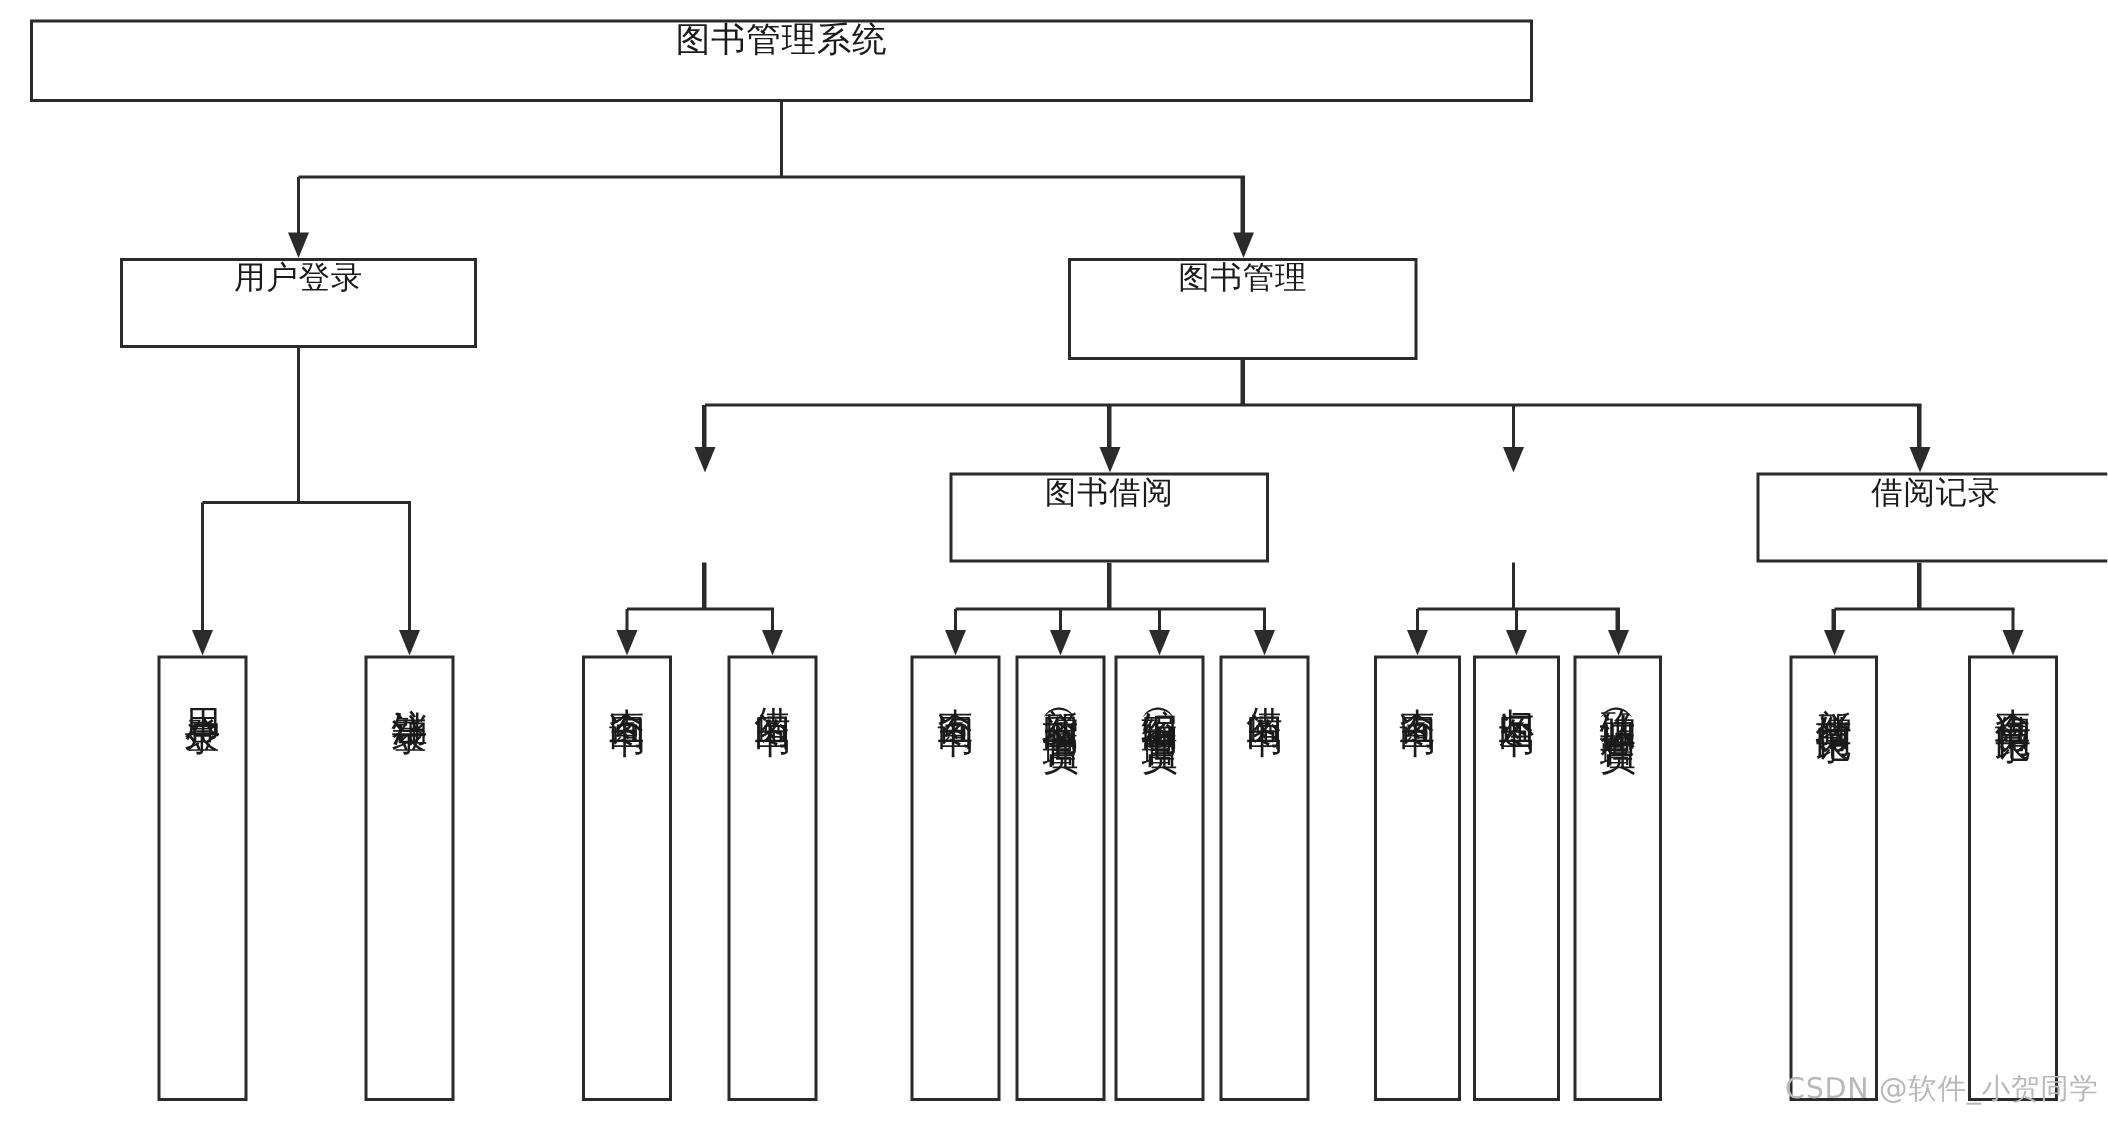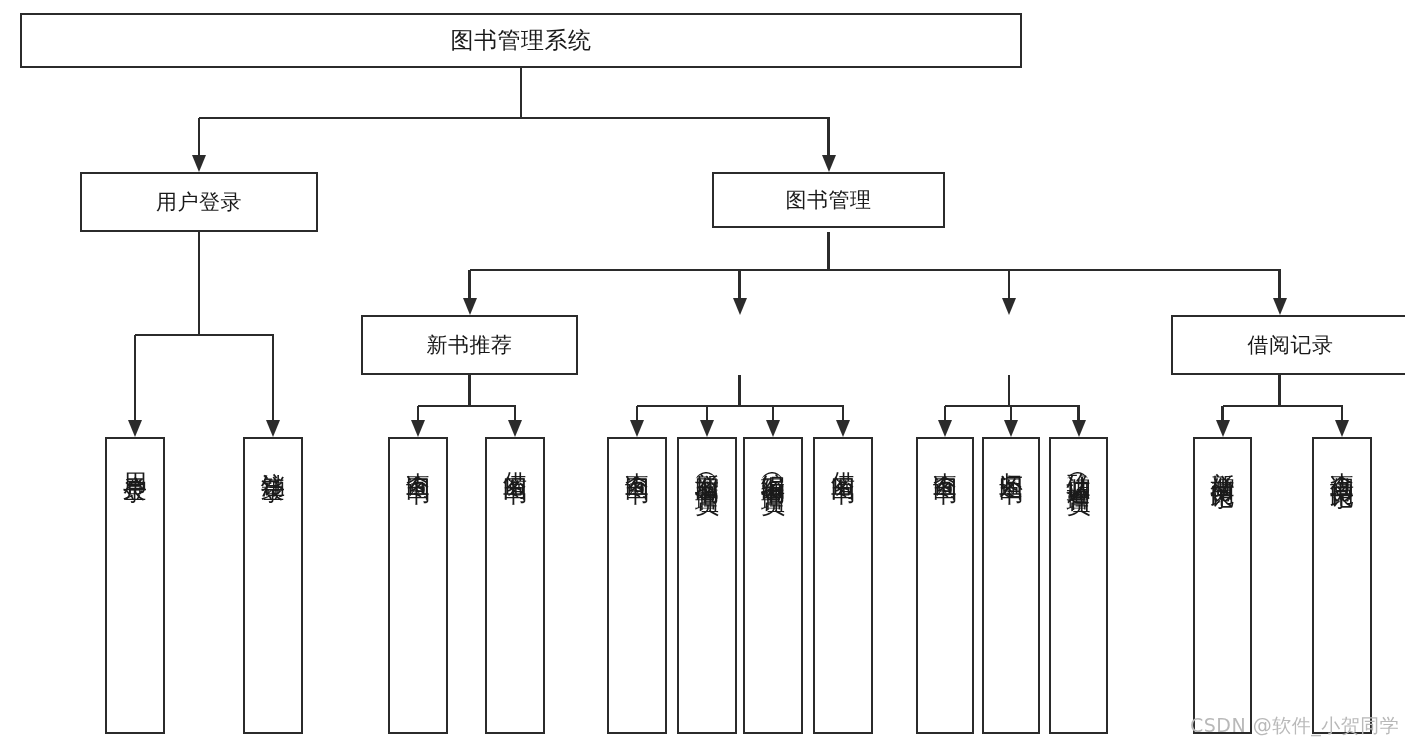--- a/index.html
+++ b/index.html
@@ -15,21 +15,21 @@
     background:#ffffff;
     overflow:hidden;
   }
   
   .node{
     position:absolute;
     box-sizing:border-box;
     background:#ffffff;
     border:2.5px solid #2b2b2b;
     display:flex;
-    align-items:center;
+    align-items:flex-start;
     justify-content:center;
     text-align:center;
     color:#1a1a1a;
   }
   .node .lbl{
     display:block;
     line-height:1.08;
     letter-spacing:0.5px;
   }
   .node.horiz .lbl{
@@ -128,25 +128,25 @@
     <div class="ln v" style="left: 1221.25px; top: 406px; height: 16px;"></div>
     <div class="arrow" style="left: 1215.5px; top: 420px;"></div>
     <div class="ln v" style="left: 1340.75px; top: 406px; height: 16px;"></div>
     <div class="arrow" style="left: 1335px; top: 420px;"></div>
     <div class="node horiz root" style="left: 20px; top: 13px; width: 1002px; height: 55px;">
       <span class="lbl">图书管理系统</span>
     </div>
     <div class="node horiz" style="left: 80px; top: 172px; width: 238px; height: 60px;">
       <span class="lbl">用户登录</span>
     </div>
-    <div class="node horiz" style="left: 712px; top: 172px; width: 233px; height: 56px;">
+    <div class="node horiz" style="left: 712px; top: 172px; width: 233px; height: 68px;">
       <span class="lbl">图书管理</span>
     </div>
-    <div class="node horiz" style="left: 361px; top: 315px; width: 217px; height: 60px;">
-      <span class="lbl">新书推荐</span>
+    <div class="node horiz" style="left: 633px; top: 315px; width: 213px; height: 60px;">
+      <span class="lbl">图书借阅</span>
     </div>
     <div class="node horiz" style="left: 1171px; top: 315px; width: 239px; height: 60px;">
       <span class="lbl">借阅记录</span>
     </div>
     <div class="node vert" style="left: 105px; top: 437px; width: 60px; height: 297px;">
       <span class="lbl">用户登录</span>
     </div>
     <div class="node vert" style="left: 243px; top: 437px; width: 60px; height: 297px;">
       <span class="lbl">注销登录</span>
     </div>

